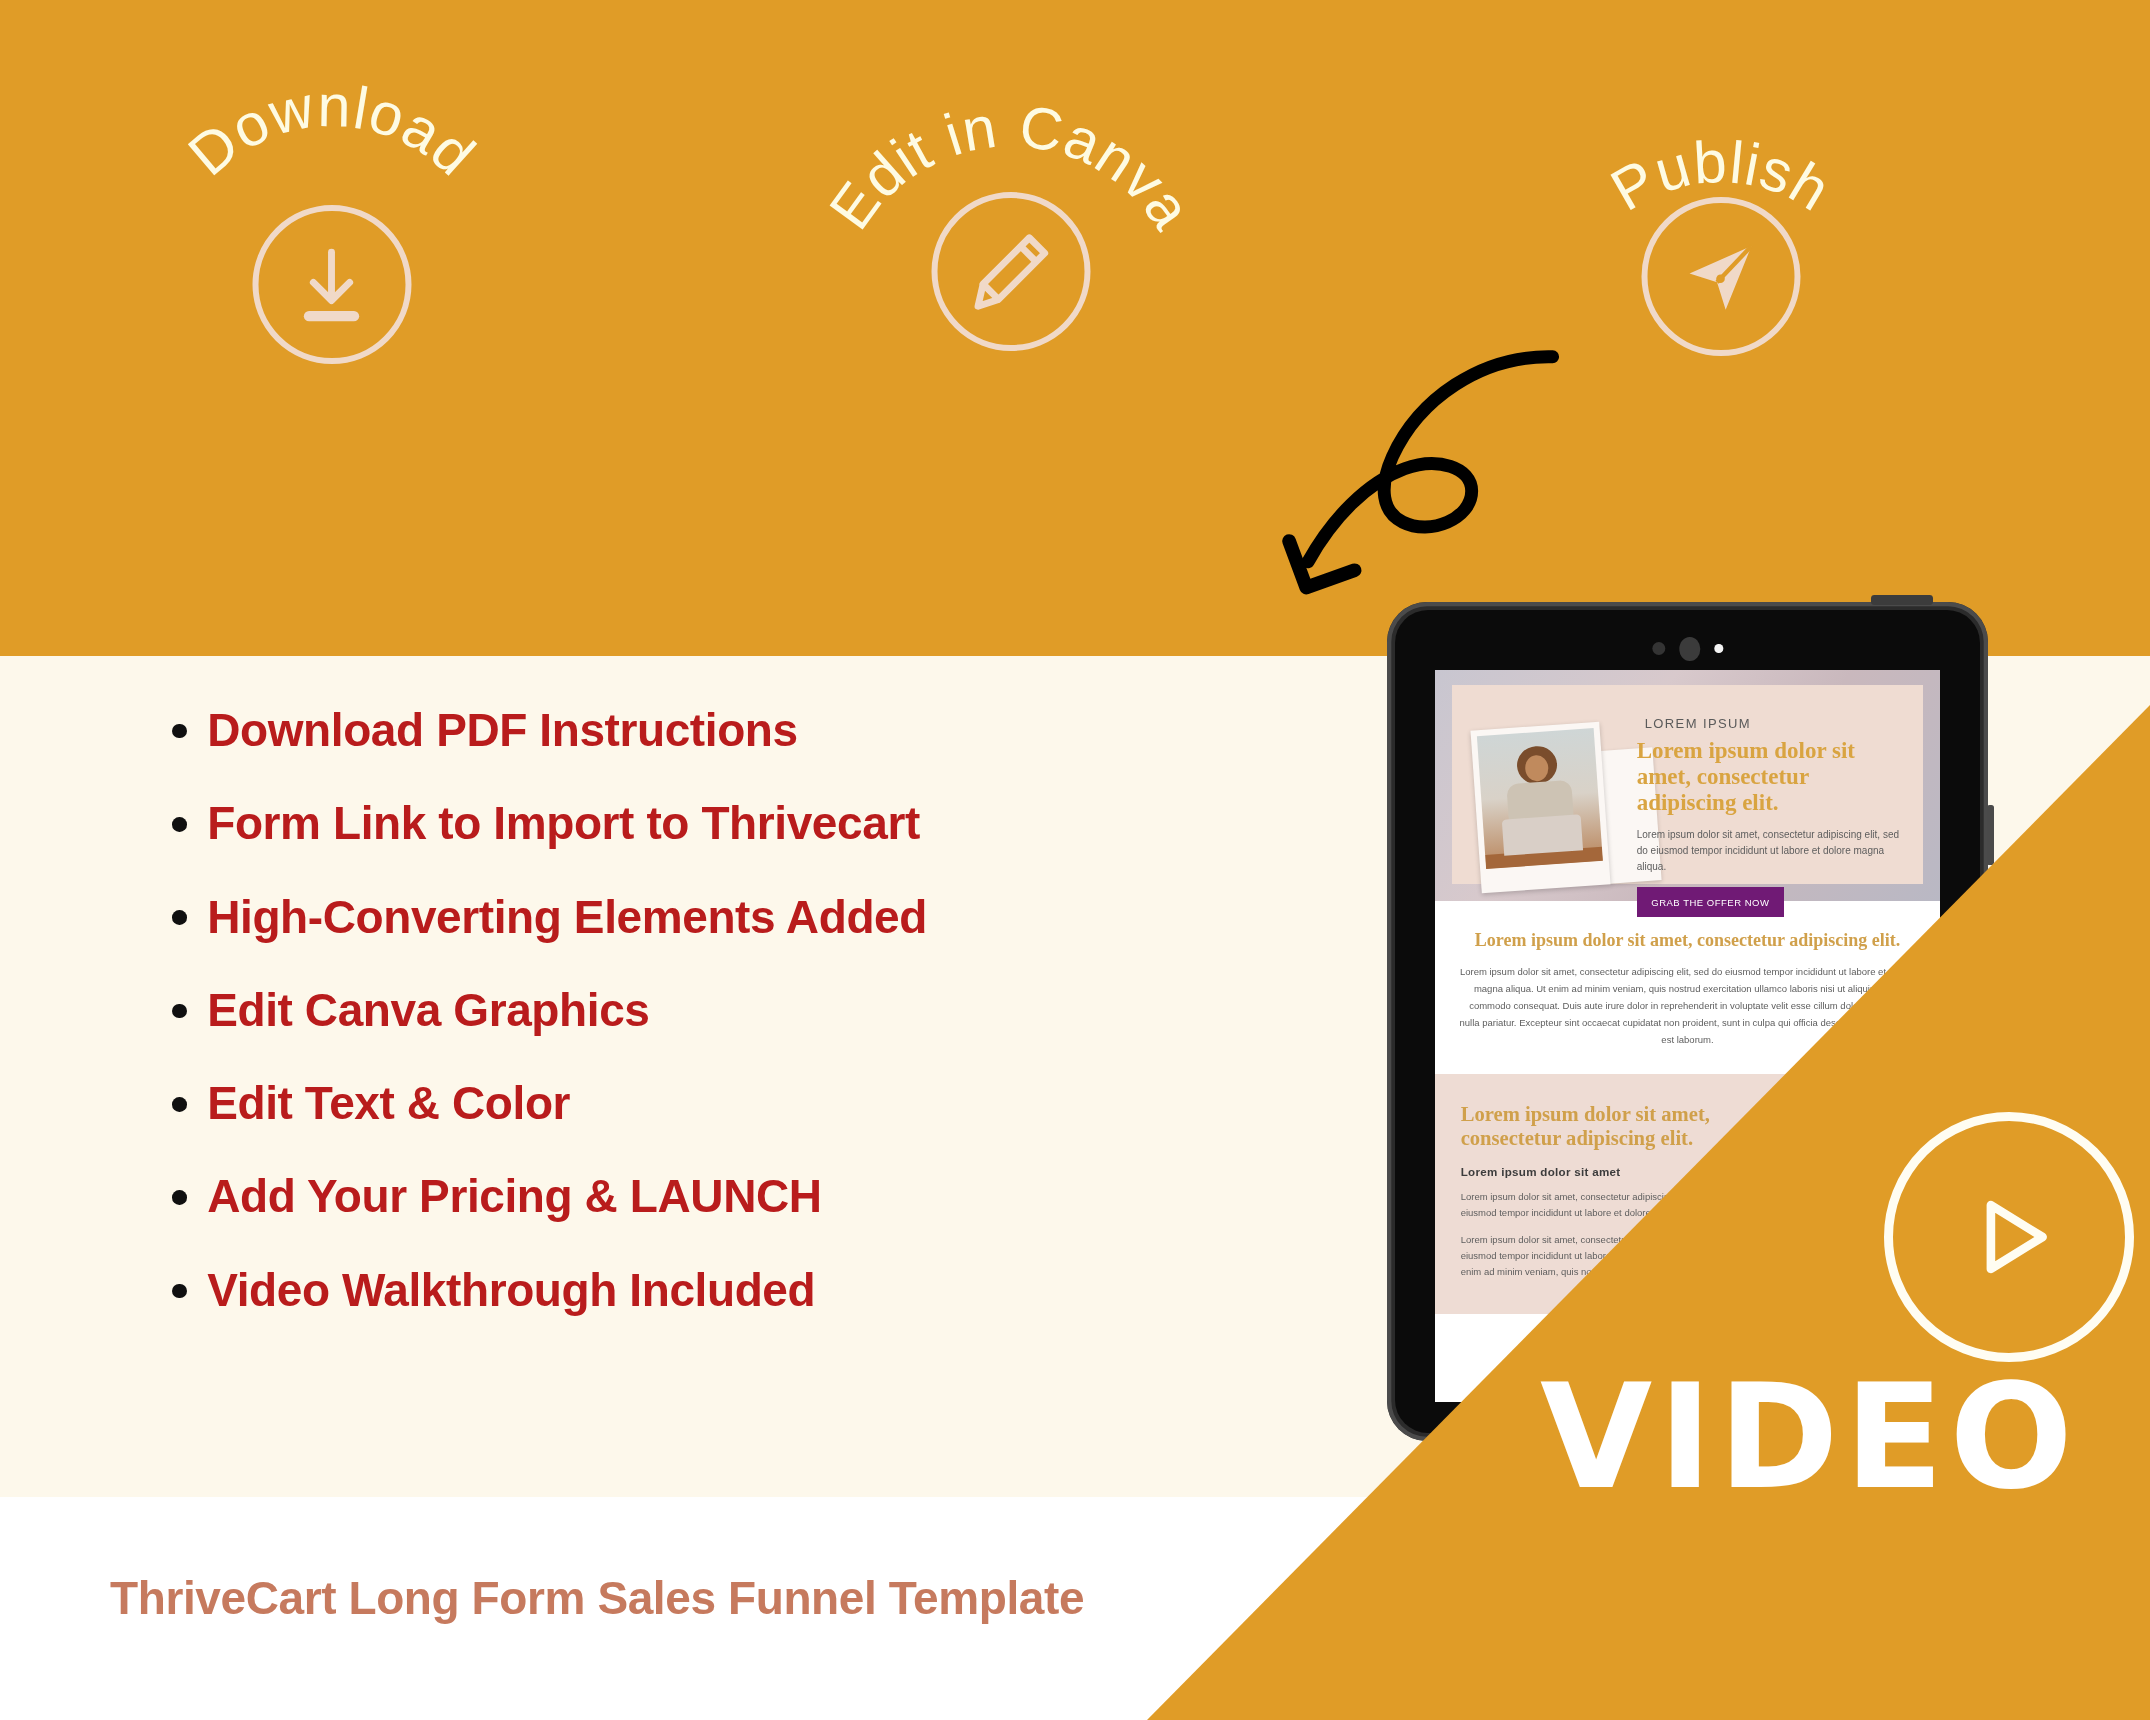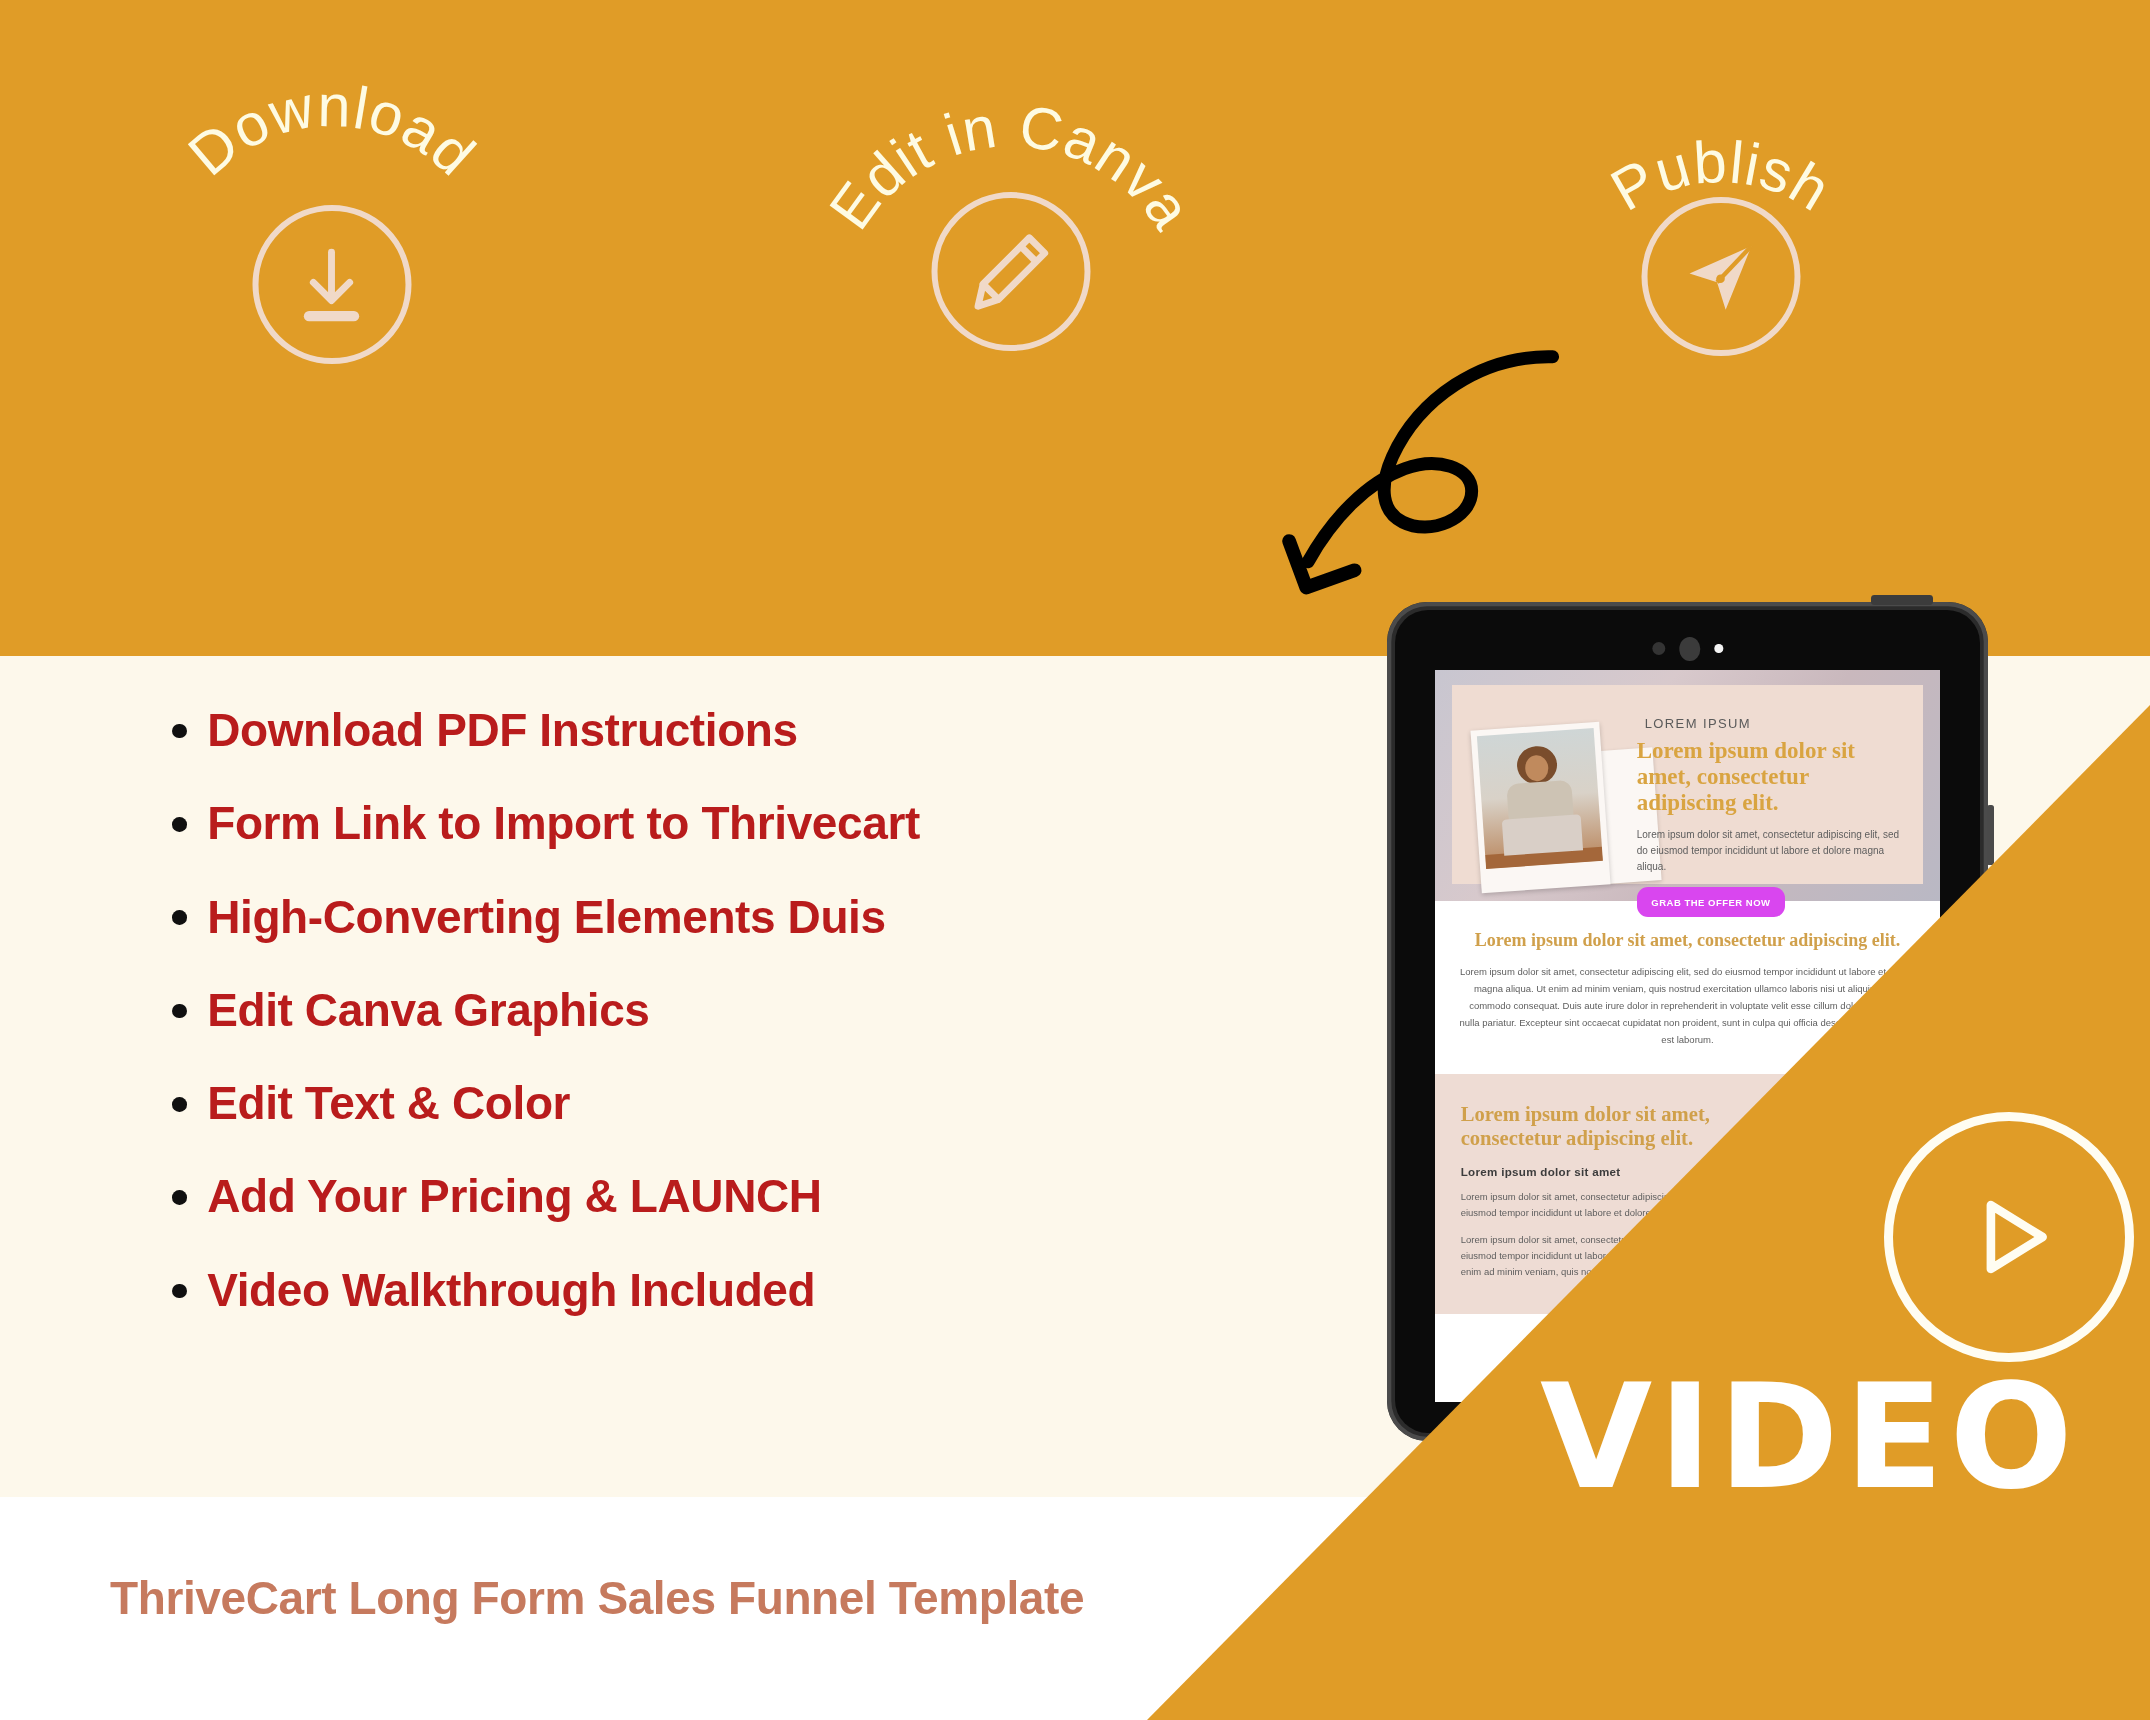--- a/index.html
+++ b/index.html
@@ -90,22 +90,22 @@
          background:linear-gradient(180deg,#cfd6d6 0%,#d9d2c8 48%,#b9855b 100%);}
   .ph-head{position:absolute;left:38px;top:13.8px;width:40px;height:38px;border-radius:50%;background:#7a4d2c;}
   .ph-face{position:absolute;left:46px;top:23px;width:23px;height:26px;border-radius:50%;background:#c08a5d;}
   .ph-body{position:absolute;left:26px;top:50px;width:65px;height:45px;border-radius:12px 12px 0 0;background:#cdc3b4;}
   .ph-laptop{position:absolute;left:19px;bottom:12px;width:79px;height:36px;border-radius:4.3px 4.3px 0 0;background:#d9cfc7;}
   .ph-desk{position:absolute;left:0;bottom:0;width:100%;height:13.8px;background:#a4673a;}
   .hero-right{position:absolute;left:185px;top:31px;right:19px;}
   .kicker{font-size:13px;letter-spacing:1.4px;color:#5a5a5a;margin-left:8px;}
   .h-title{font-family:"Liberation Serif",serif;font-weight:bold;font-size:23px;line-height:1.12;color:#D9A441;margin-top:6.9px;}
   .h-body{font-size:10px;line-height:1.62;color:#5e5e5e;margin-top:11.2px;}
-  .cta{display:inline-block;margin-top:12px;background:#d946ef;color:#fff;font-size:9.5px;font-weight:bold;
-       letter-spacing:0.5px;padding:9.5px 14.6px;border-radius:11px;}
+  .cta{display:inline-block;margin-top:12px;background:#701a75;color:#fff;font-size:9.5px;font-weight:normal;
+       letter-spacing:0.5px;padding:9.5px 14.6px;}
 
   
   .sec-white{background:#FFFFFF;padding:29px 24px 26px;}
   .sec-white h3{margin:0;text-align:center;font-family:"Liberation Serif",serif;font-weight:bold;
                 font-size:18px;line-height:1.18;color:#D0A04B;}
   .sec-white p{margin:13px 0 0;text-align:center;font-size:9.5px;line-height:1.78;color:#5e5e5e;}
 
   
   .sec-pink{background:#EEDCD4;padding:29px 26px 34px;position:relative;}
   .sec-pink h3{margin:0;font-family:"Liberation Serif",serif;font-weight:bold;font-size:20.6px;
@@ -212,21 +212,21 @@
     <div class="bullet-row">
       <span class="bullet-dot"></span>
       <span class="bullet-text">Download PDF Instructions</span>
     </div>
     <div class="bullet-row">
       <span class="bullet-dot"></span>
       <span class="bullet-text">Form Link to Import to Thrivecart</span>
     </div>
     <div class="bullet-row">
       <span class="bullet-dot"></span>
-      <span class="bullet-text">High-Converting Elements Duis</span>
+      <span class="bullet-text">High-Converting Elements Added</span>
     </div>
     <div class="bullet-row">
       <span class="bullet-dot"></span>
       <span class="bullet-text">Edit Canva Graphics</span>
     </div>
     <div class="bullet-row">
       <span class="bullet-dot"></span>
       <span class="bullet-text">Edit Text &amp; Color</span>
     </div>
     <div class="bullet-row">

